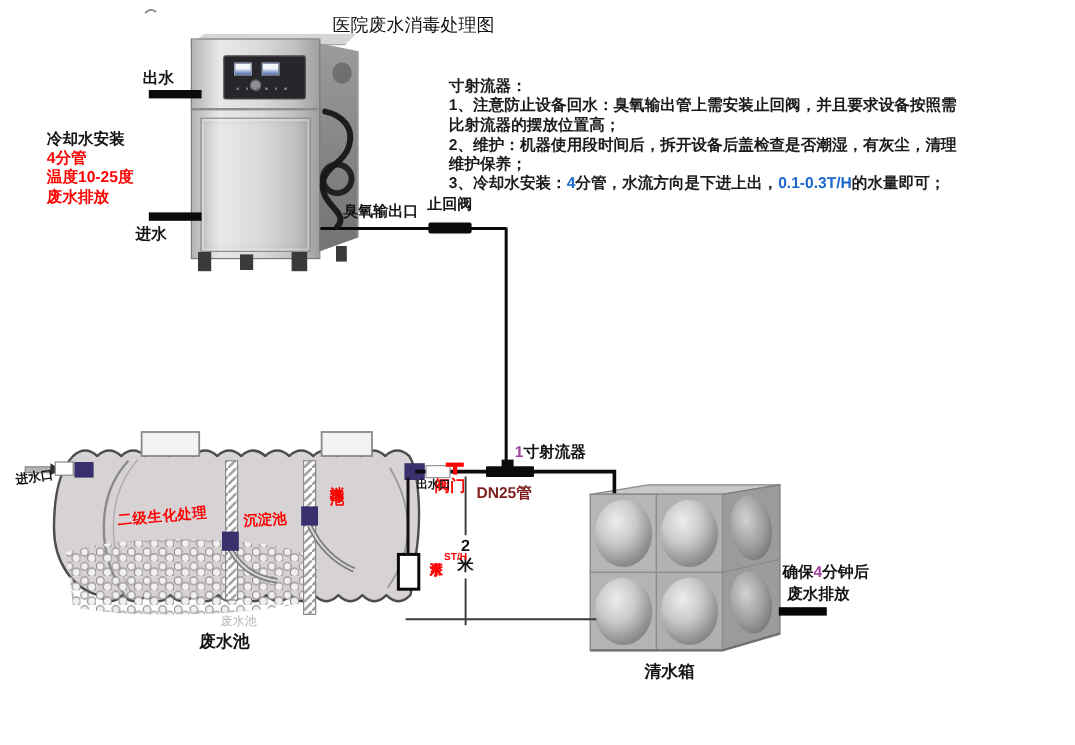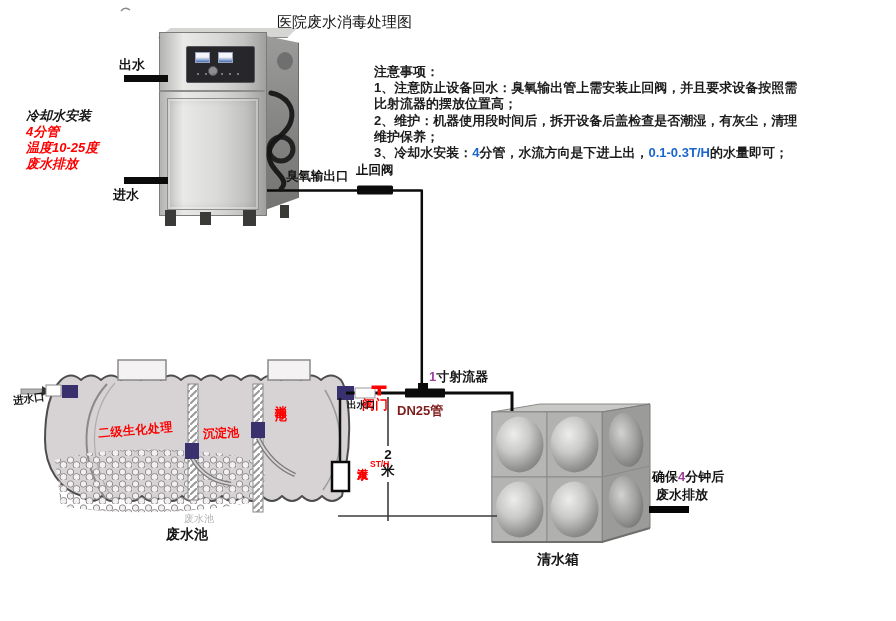--- a/index.html
+++ b/index.html
@@ -165,32 +165,32 @@
     <rect x="649" y="506" width="40" height="7" fill="#060606"></rect>
 
     <path d="M121,11 q4,-5 9,-1" fill="none" stroke="#8a8a8a" stroke-width="1.5"></path>
   </svg>
 
   <div class="lbl" style="left:277px;top:13px;font-size:15px;font-weight:400;">医院废水消毒处理图</div>
 
   <div class="lbl" style="left:119px;top:58px;font-size:13px;">出水</div>
   <div class="lbl" style="left:113px;top:188px;font-size:13px;">进水</div>
 
-  <div class="lbl" style="left:26px;top:108px;font-size:13px;line-height:16px;font-style:italic;">
+  <div class="lbl" style="left:39px;top:108px;font-size:13px;line-height:16px;">
     <div>冷却水安装</div>
     <div class="red">4分管</div>
     <div class="red">温度10-25度</div>
     <div class="red">废水排放</div>
   </div>
 
   <div class="lbl" style="left:286px;top:169px;font-size:12.5px;">臭氧输出口</div>
   <div class="lbl" style="left:356px;top:163px;font-size:12.5px;text-align:center;">止回阀</div>
 
   <div class="lbl" style="left:374px;top:64px;font-size:13px;line-height:16.2px;color:#1c1c1c;">
-    <div>注意事项：</div>
+    <div>寸射流器：</div>
     <div>1、注意防止设备回水：臭氧输出管上需安装止回阀，并且要求设备按照需</div>
     <div>比射流器的摆放位置高；</div>
     <div>2、维护：机器使用段时间后，拆开设备后盖检查是否潮湿，有灰尘，清理</div>
     <div>维护保养；</div>
     <div><span>3、冷却水安装：</span><span class="blue">4</span><span>分管，水流方向是下进上出，</span><span class="blue">0.1-0.3T/H</span><span>的水量即可；</span></div>
   </div>
 
   <div class="lbl red" style="left:362px;top:366px;font-size:13px;margin-top:32px;">阀门</div>
   <div class="lbl" style="left:347px;top:400px;font-size:9.5px;">出水口</div>
   <div class="lbl" style="left:429px;top:370px;font-size:13px;"><span class="purple">1</span><span>寸射流器</span></div>

